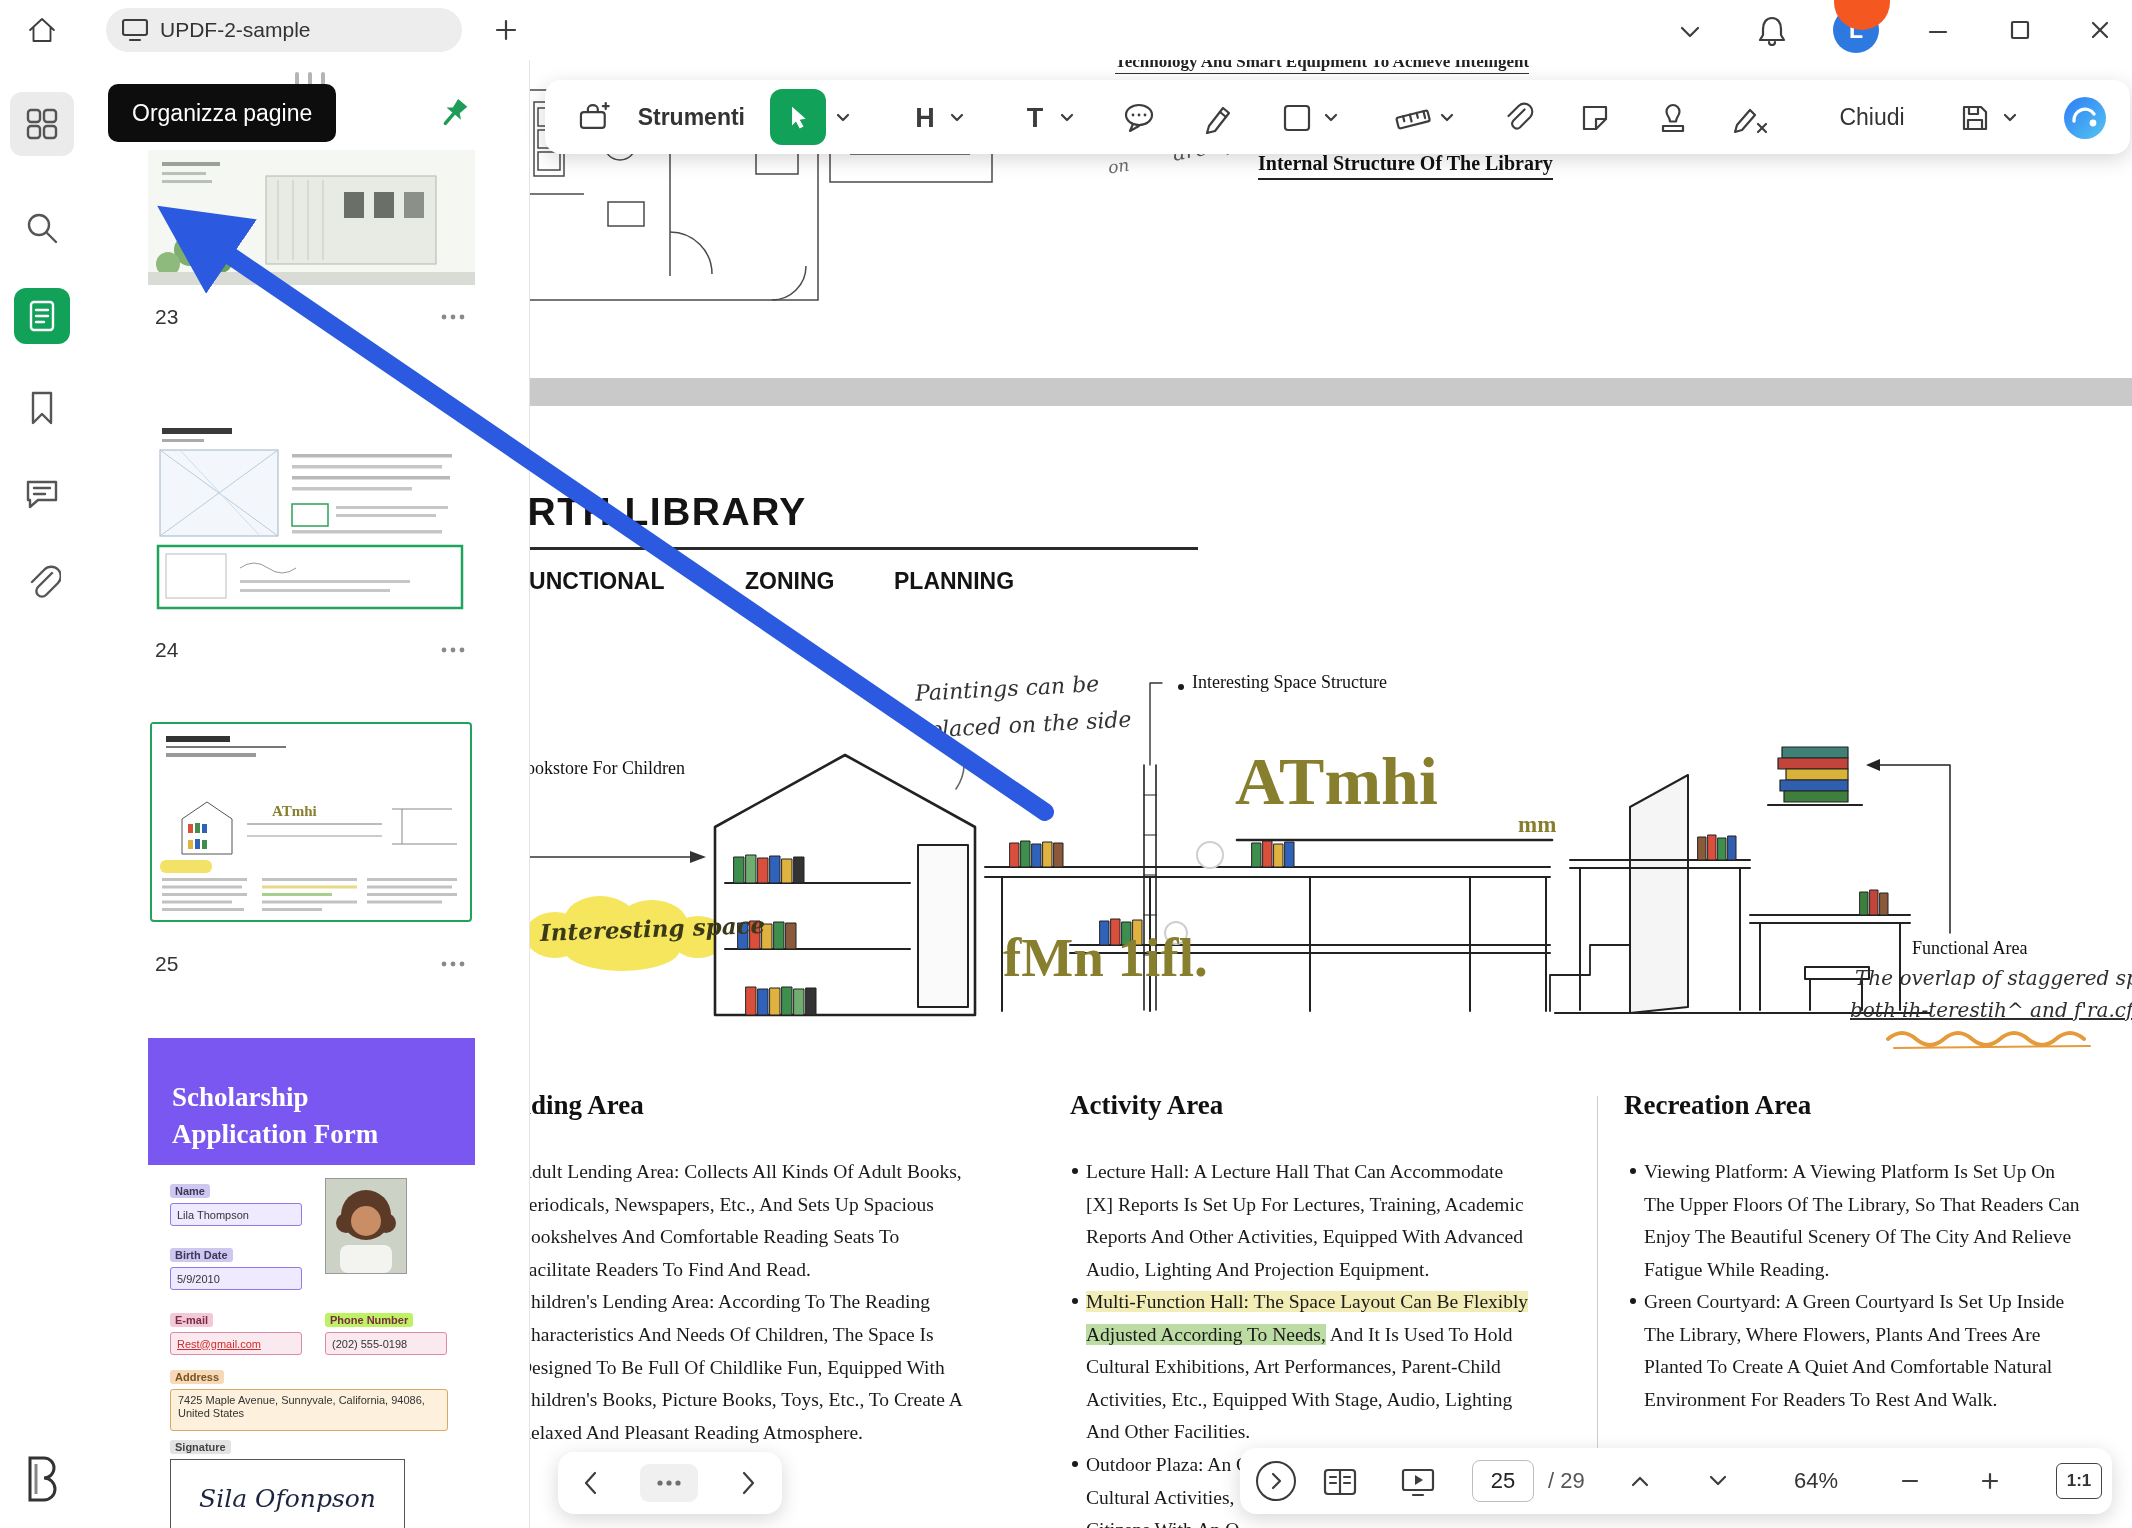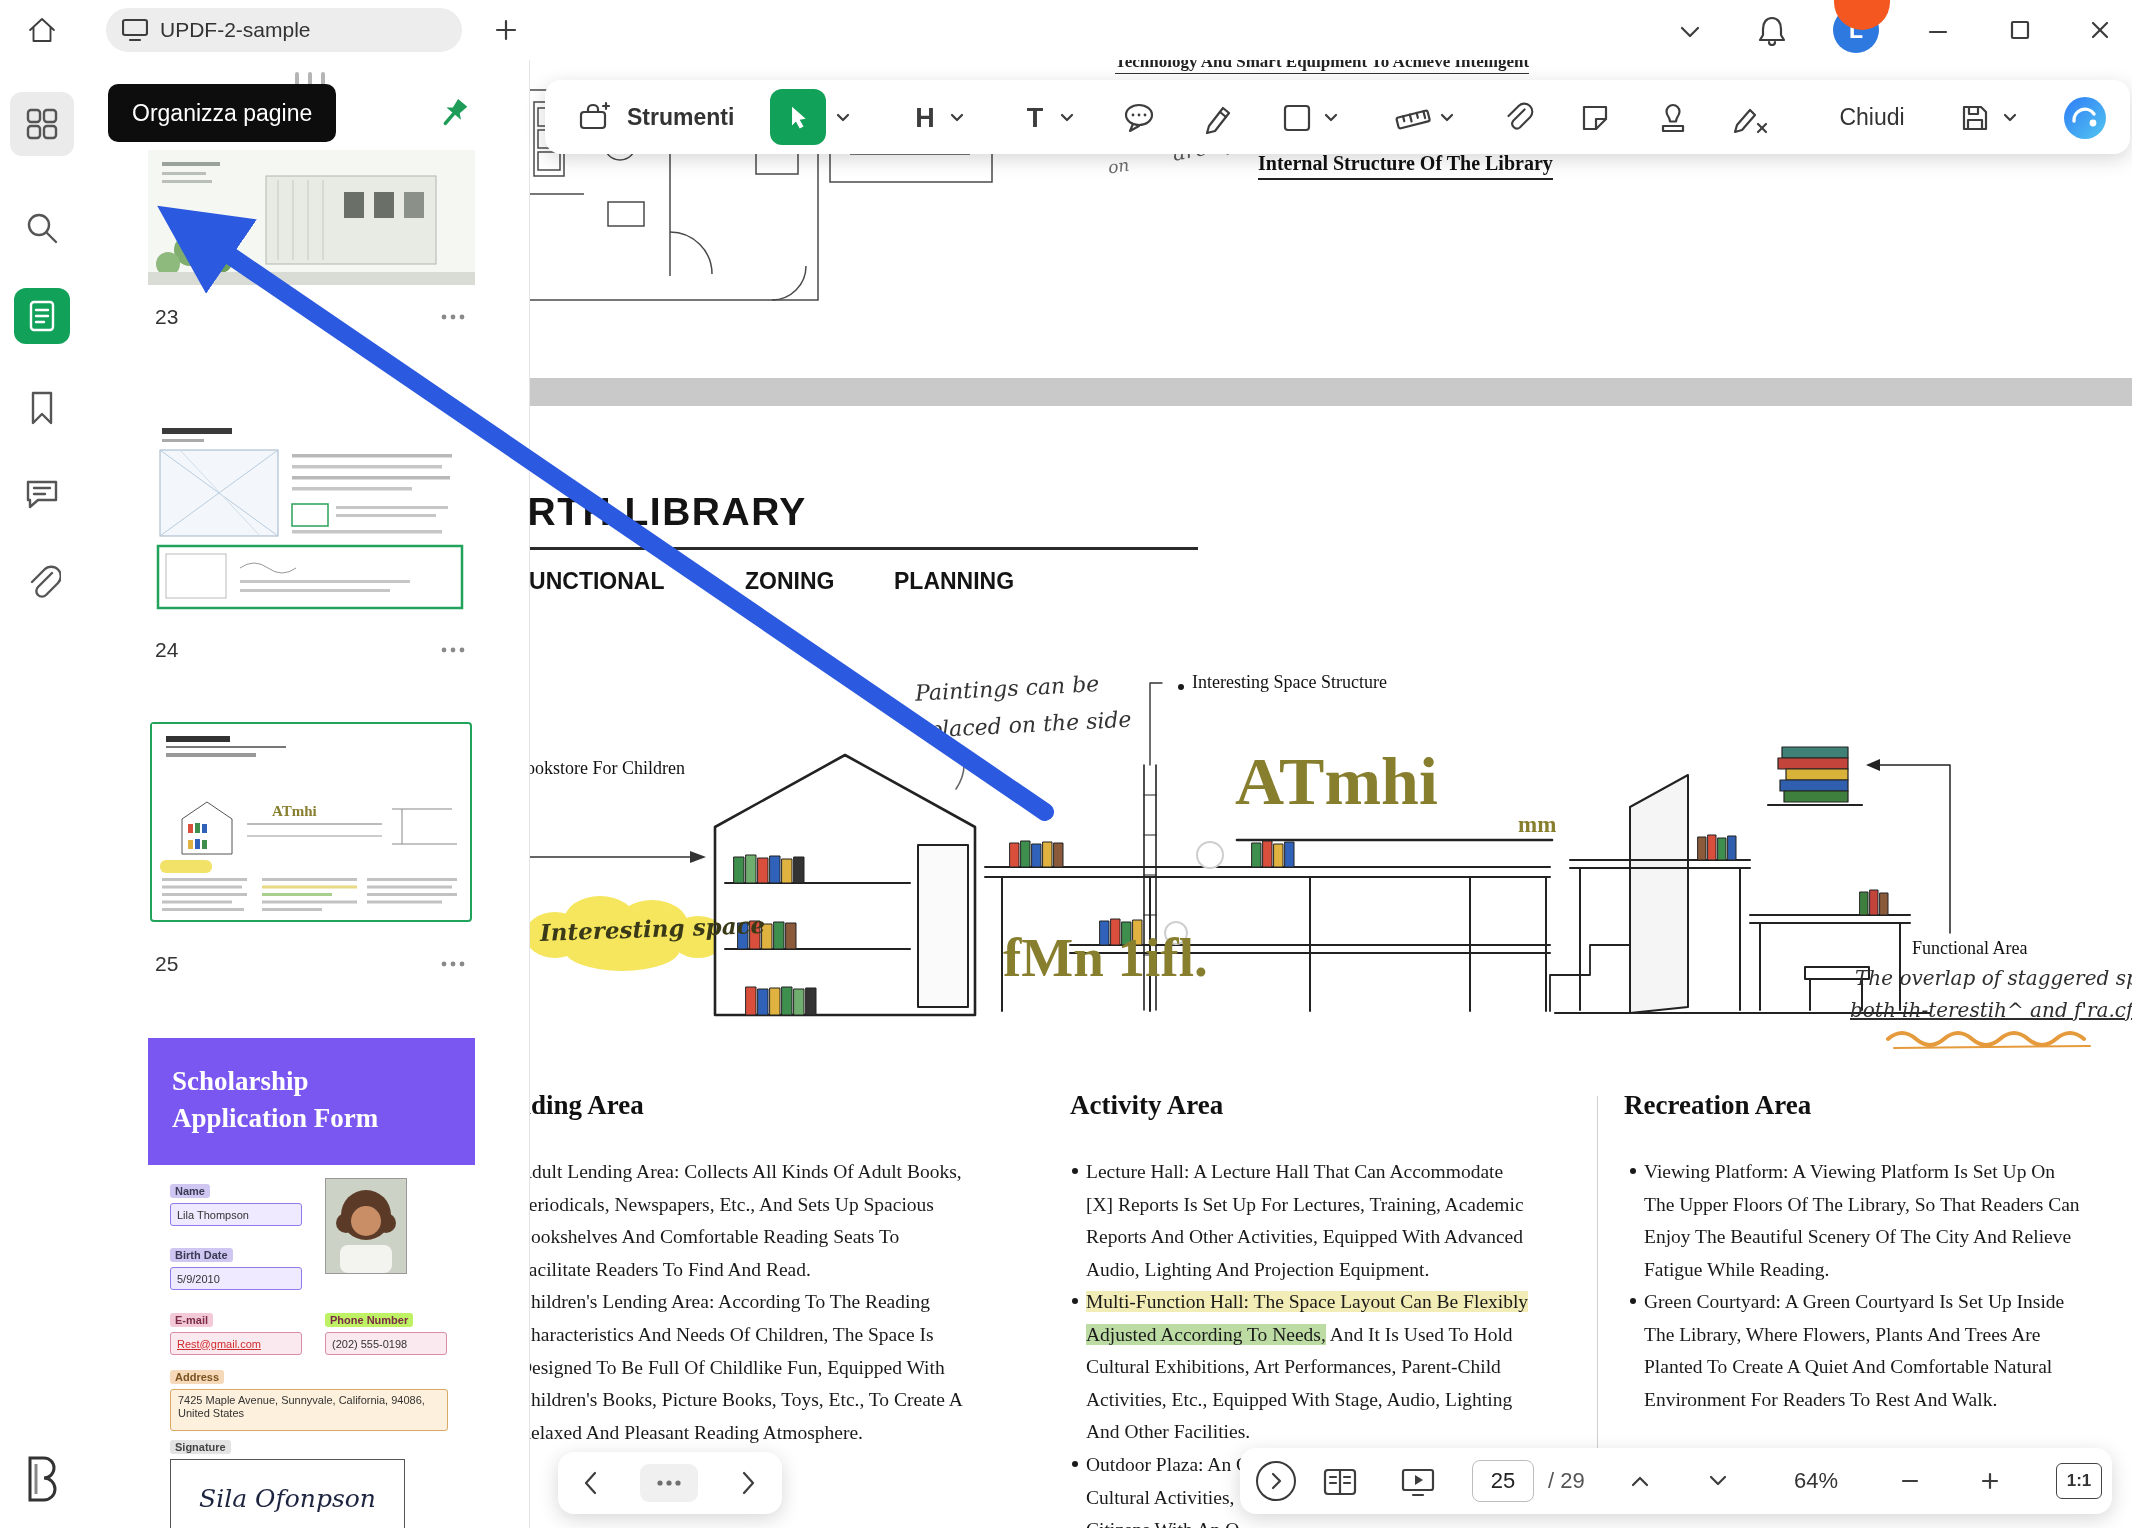--- a/index.html
+++ b/index.html
@@ -489,21 +489,21 @@
     <div class="a" style="left:70px;top:892px;font-size:21px;color:#333">25</div>
     <div class="a ic" style="left:348px;top:890px;width:40px;height:28px">
       <svg width="28" height="8" viewBox="0 0 28 8">
           <circle cx="5" cy="4" r="2.4" fill="#8a8a8a"></circle>
           <circle cx="14" cy="4" r="2.4" fill="#8a8a8a"></circle>
           <circle cx="23" cy="4" r="2.4" fill="#8a8a8a"></circle>
         </svg>
     </div>
 
     <div class="a thumb" style="left:63px;top:978px;width:327px;height:490px;overflow:hidden">
-      <div class="a" style="left:0;top:0;width:327px;height:127px;background:#7A57F0;padding:28px 0 0 24px">
+      <div class="a" style="left:0;top:0;width:327px;height:127px;background:#7A57F0;padding:44px 0 0 24px">
         <div class="serif" style="color:#fff;font-weight:bold;font-size:27px">Scholarship</div>
         <div class="serif" style="color:#fff;font-weight:bold;font-size:27px;margin-top:6px">Application Form</div>
       </div>
       <span class="a chip" style="left:22px;top:146px;background:#cfc7f2">Name</span>
       <div class="a fbox" style="left:22px;top:165px;width:132px;height:23px;background:#efeaff;border:1px solid #8f7ae8">
         <span>Lila Thompson</span>
       </div>
       <div class="a" style="left:177px;top:140px;width:82px;height:96px;border:1px solid #999;overflow:hidden">
         <svg width="80" height="94" viewBox="0 0 80 94">
             <rect width="80" height="94" fill="#ccd2c6"></rect>
@@ -538,21 +538,21 @@
   </div>
 
   <div class="a pill" style="left:545px;top:80px;width:1585px;height:74px;z-index:28">
     <div class="a ic" style="left:30px;top:14px;width:170px;height:46px;justify-content:flex-start">
       <svg class="i" width="38" height="38" viewBox="0 0 38 38">
           <rect x="6" y="14" width="24" height="16" rx="3"></rect>
           <path d="M13 14 v-3 a5 4 0 0 1 10 0 v3"></path>
           <line x1="31" y1="5" x2="31" y2="11"></line>
           <line x1="28" y1="8" x2="34" y2="8"></line>
         </svg>
-      <span style="font-size:23px;font-weight:bold;color:#333;margin-left:14px">Strumenti</span>
+      <span style="font-size:23px;font-weight:bold;color:#333;margin-left:25px">Strumenti</span>
     </div>
     <div class="a ic" style="left:225px;top:9px;width:56px;height:56px;background:#12A159;border-radius:12px">
       <svg width="34" height="34" viewBox="0 0 40 40">
           <path d="M13 8 L29 22 l-7 1.2 4.5 8 -4.5 2.2 -4.5 -8 -4.5 4.6 Z" fill="#fff"></path>
         </svg>
     </div>
     <div class="a ic" style="left:288px;top:28px;width:20px;height:18px">
       <svg class="i" width="14" height="10" viewBox="0 0 14 10">
           <polyline points="2,3 7,8 12,3"></polyline>
         </svg>

